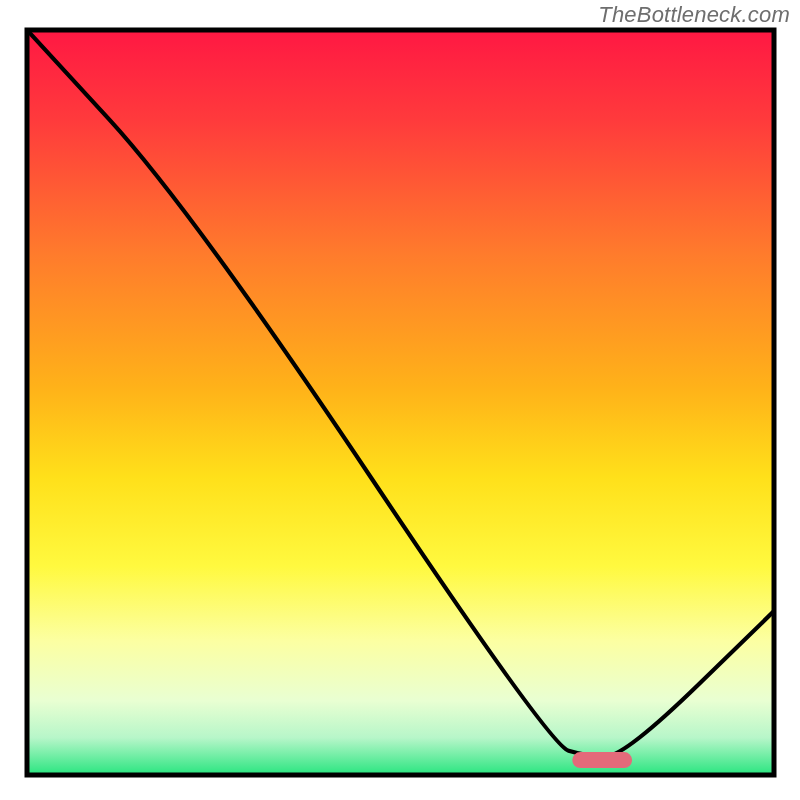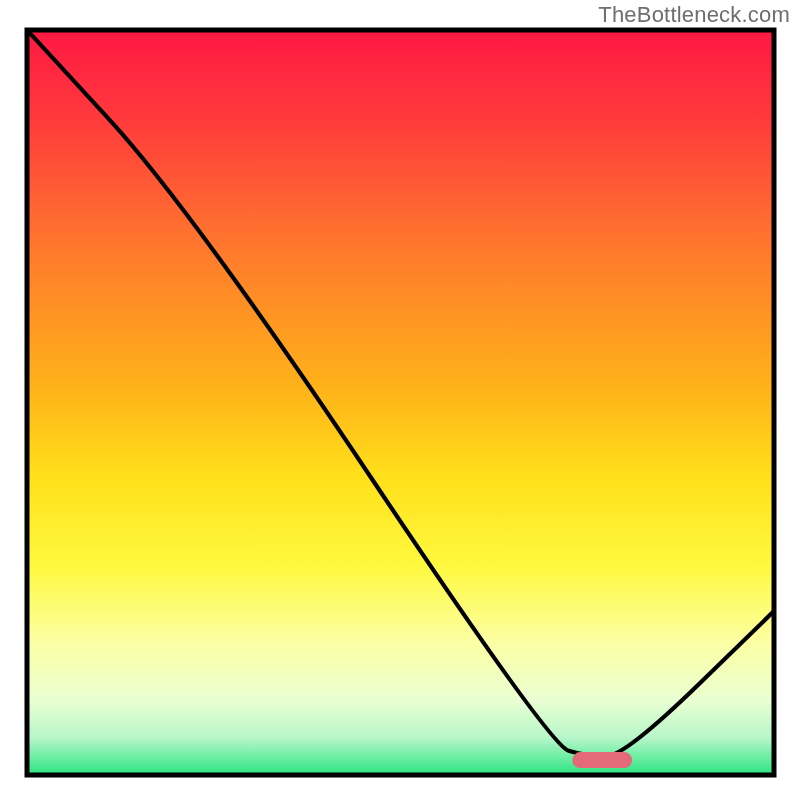--- a/index.html
+++ b/index.html
@@ -8,20 +8,21 @@
     width: 800px;
     height: 800px;
     overflow: hidden;
     background: #ffffff;
     font-family: Arial, Helvetica, sans-serif;
   }
   .wrap {
     position: relative;
     width: 800px;
     height: 704px;
+    font-style: italic;
   }
   .watermark {
     position: absolute;
     top: 2px;
     right: 10px;
     font-size: 22px;
     letter-spacing: 0.2px;
     color: #6e6e6e;
     font-weight: 500;
     z-index: 5;

